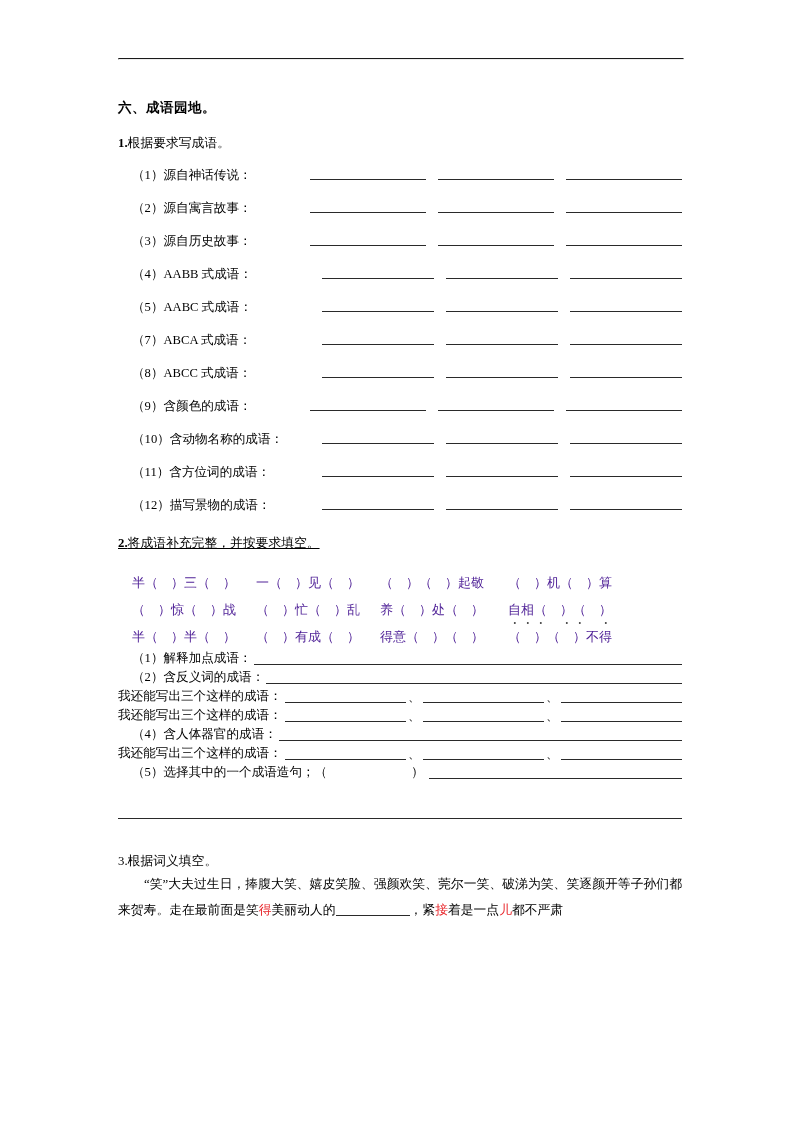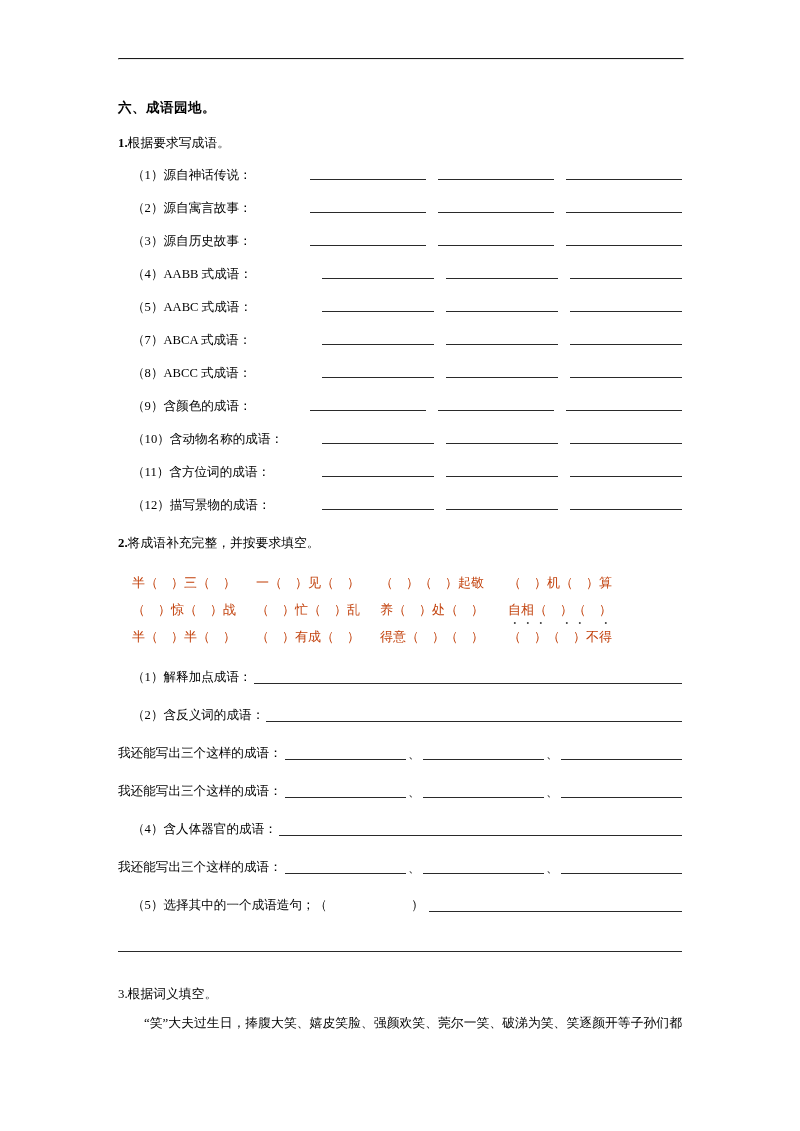--- a/index.html
+++ b/index.html
@@ -76,21 +76,21 @@
     height: 13px;
     width: 116px;
   }
   
   .row1.wide .bl { width: 112px; }
 
   
   .idioms {
     margin-top: 24px;
     font-size: 13px;
-    color: #c2410c;
+    color: #4c1d95;
   }
   .idiom-line {
     display: flex;
     align-items: baseline;
     margin-top: 9px;
     padding-left: 14px;
     white-space: nowrap;
   }
   .idiom-line:first-child { margin-top: 0; }
   .grp {
@@ -117,21 +117,21 @@
     height: 2.4px;
     border-radius: 50%;
     background: #3d3d3d;
   }
 
   
   .subq {
     display: flex;
     align-items: flex-end;
     font-size: 12.6px;
-    margin-top: 24px;
+    margin-top: 5px;
     line-height: 1.05;
   }
   .subq .lbl {
     white-space: nowrap;
     flex: 0 0 auto;
   }
   .subq.indent .lbl { padding-left: 14px; }
   .subq .long {
     flex: 1 1 auto;
     border-bottom: 1.1px solid #2a2a2a;
@@ -171,21 +171,21 @@
 
   
   .sec3-head {
     font-size: 12.8px;
     margin-top: 36px;
     line-height: 1;
   }
   .para {
     font-size: 12.8px;
     line-height: 2.02;
-    margin-top: 10px;
+    margin-top: 4px;
     text-align: justify;
     text-justify: inter-character;
   }
   .para .ind { display: inline-block; width: 26px; }
   .red { color: #e8262b; }
   .inline-blank {
     display: inline-block;
     width: 74px;
     border-bottom: 1.1px solid #2a2a2a;
     height: 12px;
@@ -302,21 +302,21 @@
         <div class="row1 wide">
           <span class="label">（12）描写景物的成语：</span>
           <span class="blanks">
             <span class="bl"></span>
             <span class="bl"></span>
             <span class="bl"></span>
           </span>
         </div>
       </div>
 
-    <div class="q-head" style="margin-top:25px;"><span class="num">2.</span><span>将成语补充完整，并按要求填空。</span></div>
+    <div class="q-head" style="margin-top:25px;text-decoration:underline;"><span class="num">2.</span><span>将成语补充完整，并按要求填空。</span></div>
 
     <div class="idioms" id="idiom-grid">
         <div class="idiom-line">
           <span class="grp s1">半（　）三（　）</span>
           <span class="grp s2">一（　）见（　）</span>
           <span class="grp s3">（　）（　）起敬</span>
           <span class="grp s4">（　）机（　）算</span>
         </div>
         <div class="idiom-line">
           <span class="grp s1">（　）惊（　）战</span>

